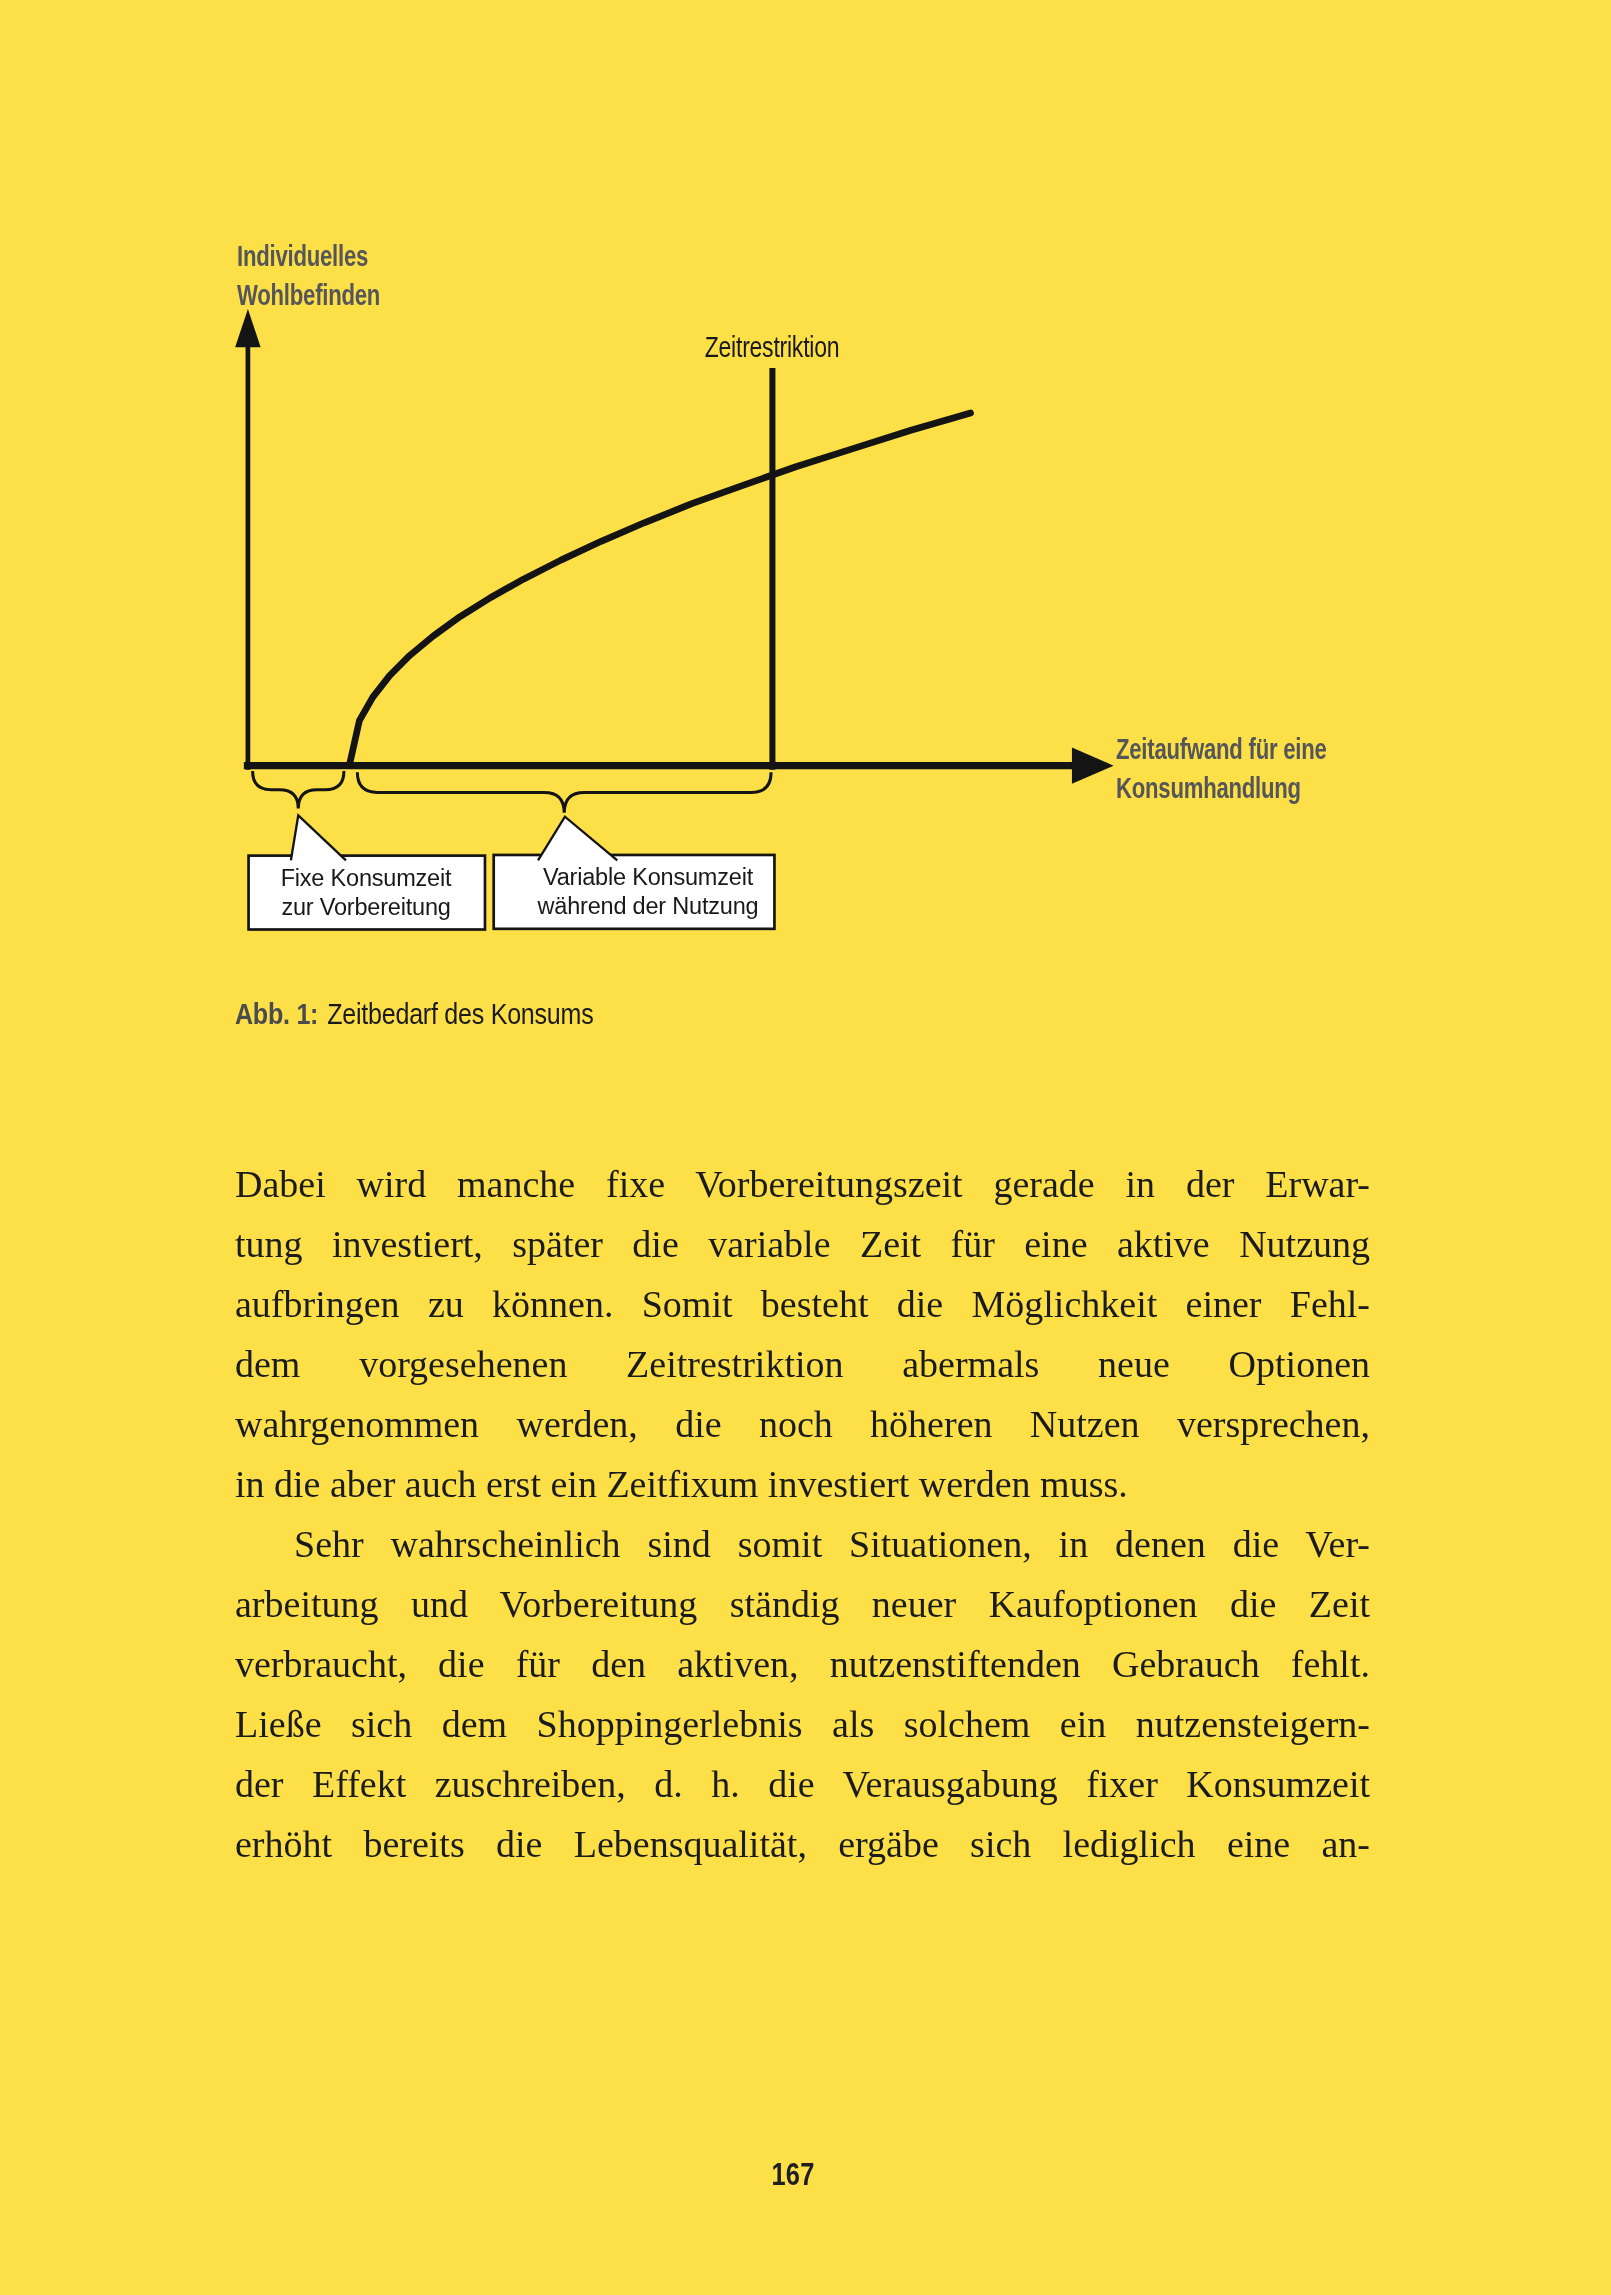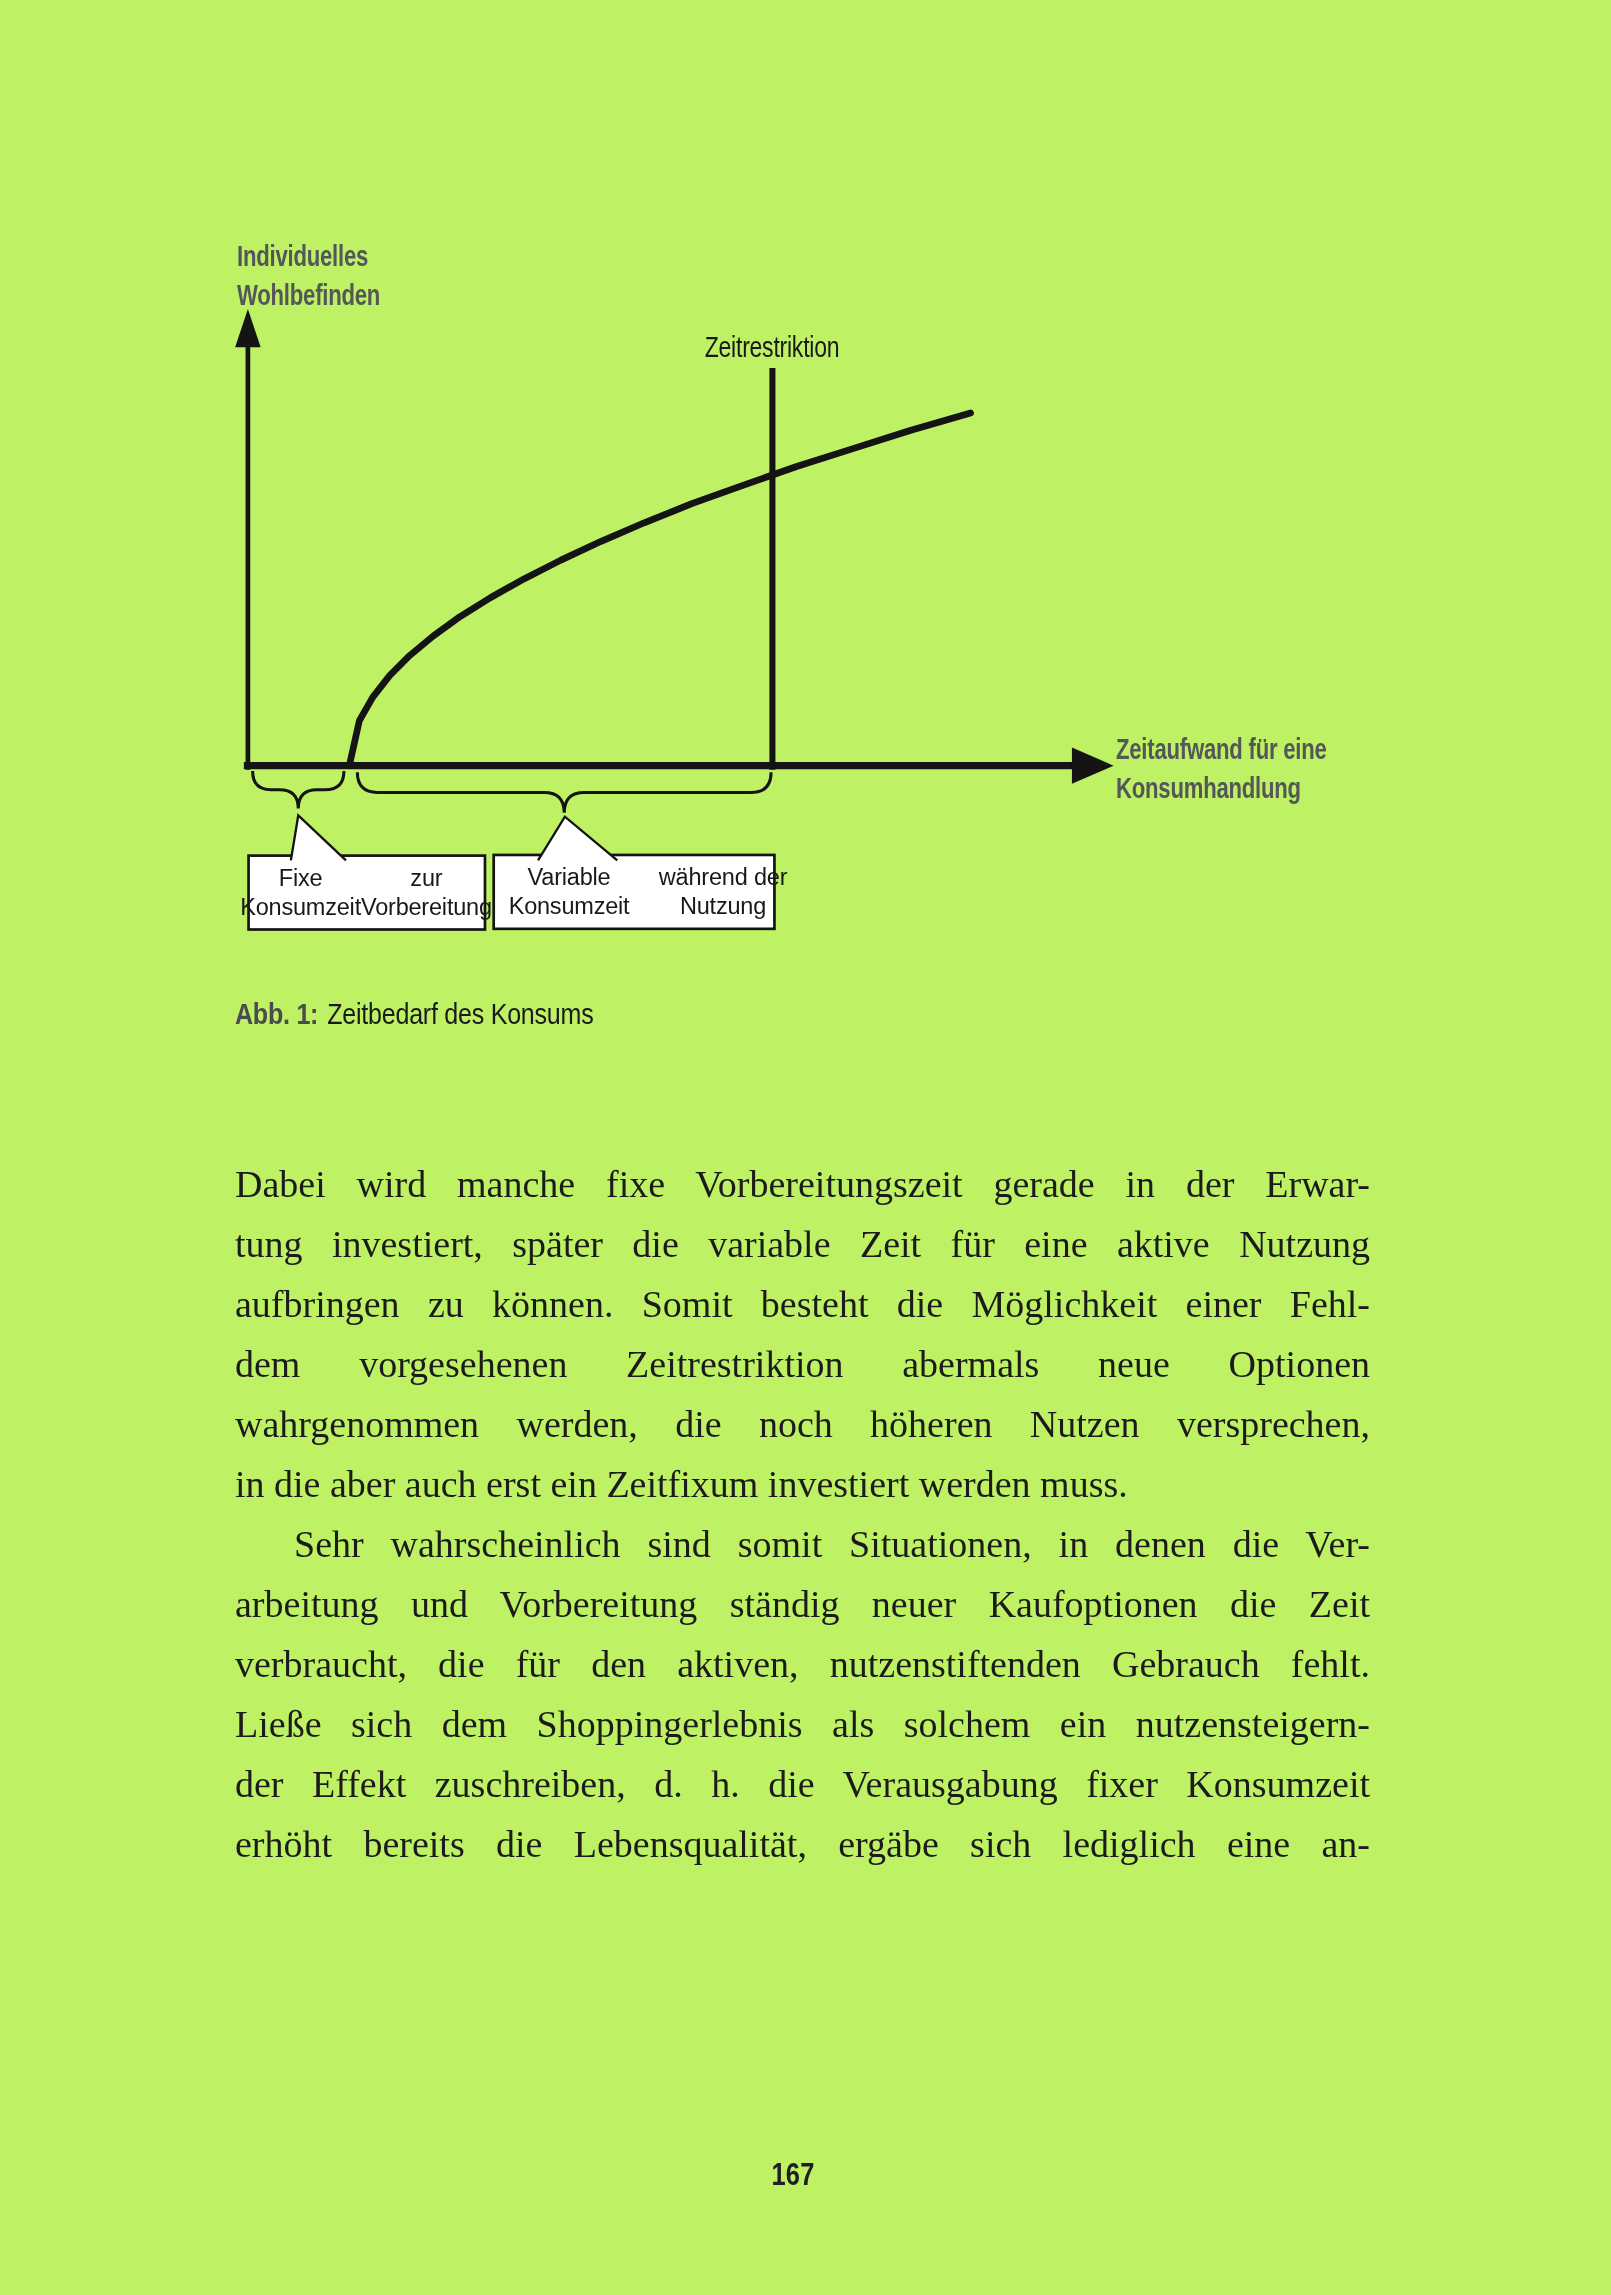--- a/index.html
+++ b/index.html
@@ -1,29 +1,29 @@
 <!DOCTYPE html>
 <html style="font-size:10.7px"><head>
 <meta charset="utf-8">
 <style>
   html,body{margin:0;padding:0;background:#e8e8e8;}
-  .page{position:relative;width:1612px;height:2295px;background:#bef264;overflow:hidden;
+  .page{position:relative;width:1612px;height:2295px;background:#fde047;overflow:hidden;
         font-family:"Liberation Sans",sans-serif;}
   .fig-svg{position:absolute;left:0;top:0;}
 
   
   .axis-label{position:absolute;font-weight:bold;font-size:29.5px;line-height:39px;
               color:#55565a;letter-spacing:-0.3px;white-space:nowrap;
               transform:scaleX(0.75);transform-origin:left top;}
   .ylabel{left:237px;top:236px;}
   .xlabel{left:1116px;top:729px;}
   .restrict{position:absolute;left:772px;top:330px;font-size:29.5px;line-height:34px;
             color:#19191b;letter-spacing:-0.3px;white-space:nowrap;
             transform:translateX(-50%) scaleX(0.78);}
-  .callout-text{position:absolute;display:flex;flex-direction:row;justify-content:center;
+  .callout-text{position:absolute;display:flex;flex-direction:column;justify-content:center;
                 align-items:center;text-align:center;font-size:23.5px;line-height:29.5px;
                 color:#19191b;letter-spacing:-0.2px;}
   .callout1{left:248px;top:856px;width:236px;height:74px;}
   .callout2{left:494px;top:855px;width:308px;height:74px;}
 
   .caption{position:absolute;left:235px;top:996px;font-size:29.5px;line-height:35px;
            white-space:nowrap;transform:scaleX(0.85);transform-origin:left top;}
   .cap-prefix{font-weight:bold;color:#4a4b4e;letter-spacing:-0.3px;}
   .cap-text{color:#1a1a1c;margin-left:10.7px;letter-spacing:-0.3px;}
 

